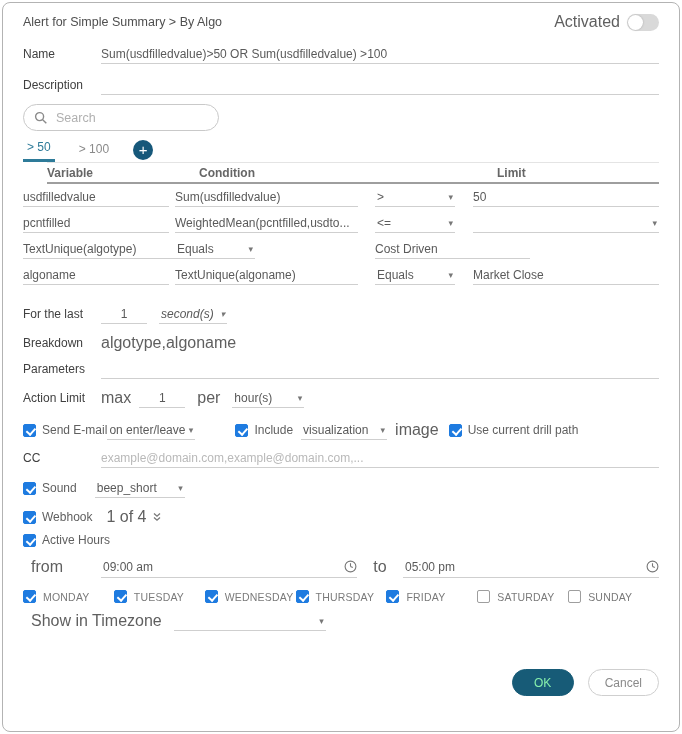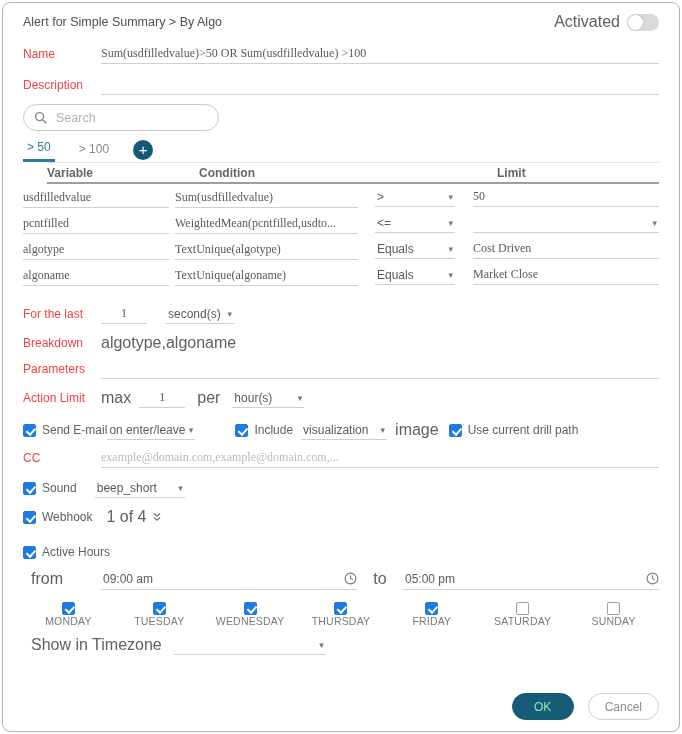--- a/index.html
+++ b/index.html
@@ -4,24 +4,24 @@
 <style>
   * { box-sizing: border-box; margin: 0; padding: 0; }
   html,body { width: 682px; height: 734px; background:#fff; font-family:"Liberation Sans", sans-serif; }
   .dialog {
     position:absolute; inset:2px;
     border:1px solid #b3b3b3; border-radius:8px;
     background:#fff; padding:0 20px 0 20px; overflow:hidden;
   }
   .row { display:flex; align-items:center; }
   .txt { font-size:16px; color:#5f5f5f; }
-  .label { font-size:12px; color:#ef4444; flex:0 0 78px; }
+  .label { font-size:12px; color:#404040; flex:0 0 78px; }
   .u-input {
     border:none; border-bottom:1px solid #cfcfcf; background:transparent;
-    font-family:Liberation Serif, serif; font-size:12px; color:#5a5a5a; height:20px; outline:none;
+    font-family:Liberation Sans, sans-serif; font-size:12px; color:#5a5a5a; height:20px; outline:none;
   }
   .u-input::placeholder { color:#b9b9b9; }
   
   .hdr { height:26px; justify-content:space-between; margin-top:6px; }
   .title { font-size:12.5px; color:#4f4f4f; }
   .activated { display:flex; align-items:center; gap:7px; }
   .toggle { width:32px; height:17px; border-radius:9px; background:#d9d9d9; position:relative; cursor:pointer; }
   .toggle .knob { position:absolute; left:1px; top:1px; width:15px; height:15px; border-radius:50%; background:#fff; box-shadow:0 0 2px rgba(0,0,0,.25); }
   
   .frow { margin-top:7px; height:24px; }
@@ -57,21 +57,21 @@
   .cb.checked { background:#1e7be0; border-color:#1e7be0; }
   .cb.checked::after { content:""; position:absolute; left:4px; top:1px; width:3.5px; height:7px; border:solid #fff; border-width:0 2px 2px 0; transform:rotate(42deg); }
   .cb-lab { font-size:12px; color:#5f5f5f; margin-left:6px; }
   
   .footer { display:flex; justify-content:flex-end; gap:14px; margin-top:36px; }
   .btn { height:27px; min-width:62px; border-radius:14px; font-size:12px; display:flex; align-items:center; justify-content:center; padding:0 16px; cursor:pointer; }
   .btn.ok { background:#175b77; color:#86efac; border:1px solid #175b77; }
   .btn.cancel { background:#fff; color:#8a8a8a; border:1px solid #cfcfcf; }
   
   .days { display:grid; grid-template-columns:repeat(7,1fr); margin-top:10px; }
-  .day { display:flex; flex-direction:column; align-items:center; }
+  .day { display:flex; flex-direction:row; align-items:center; gap:7px; }
   .day .dlab { font-size:10.5px; color:#7a7a7a; letter-spacing:.2px; }
   .time-field { flex:1; display:flex; align-items:center; border-bottom:1px solid #cfcfcf; height:22px; }
   .time-field .tv { flex:1; font-size:12px; color:#5a5a5a; padding-left:2px; }
   .icon-btn { display:flex; align-items:center; cursor:pointer; }
 </style>
 </head>
 <body>
 
 <div class="dialog">
 
@@ -141,21 +141,20 @@
       </span>
     <span class="limit-cell">
         <span class="dd">
           <span class="val"></span>
           <span class="caret">▾</span>
         </span>
       </span>
   </div>
 
   <div class="tbl-row">
-    <span><input class="u-input cell-input" value="algotype" style=""></span>
     <span><input class="u-input cell-input cond" value="TextUnique(algotype)" style=""></span>
     <span class="dd op-dd">
         <span class="val">Equals</span>
         <span class="caret">▾</span>
       </span>
     <span class="limit-cell">
         <input class="u-input" value="Cost Driven" style="">
       </span>
   </div>
 
@@ -167,21 +166,21 @@
         <span class="caret">▾</span>
       </span>
     <span class="limit-cell">
         <input class="u-input" value="Market Close" style="">
       </span>
   </div>
 
   <div class="row" style="margin-top:14px; height:24px;">
     <span class="label">For the last</span>
     <input class="u-input num-input" value="1" style="">
-    <span class="dd" style="width:68px; margin-left:19px;">
+    <span class="dd" style="width:68px; margin-left:12px;font-style:italic;">
         <span class="val">second(s)</span>
         <span class="caret">▾</span>
       </span>
   </div>
 
   <div class="row" style="margin-top:6px; height:22px;">
     <span class="label">Breakdown</span>
     <span class="txt">algotype,algoname</span>
   </div>
 
@@ -238,21 +237,21 @@
     <span class="cb-lab">Webhook</span>
     <span class="txt" style="margin-left:14px;">1 of 4</span>
     <span class="icon-btn" style="margin-left:5px;">
       <svg width="10" height="11" viewBox="0 0 10 11">
           <path d="M2 1.5 L5 4.2 L8 1.5" fill="none" stroke="#777" stroke-width="1.3"></path>
           <path d="M2 5.5 L5 8.2 L8 5.5" fill="none" stroke="#777" stroke-width="1.3"></path>
         </svg>
     </span>
   </div>
 
-  <div class="row" style="margin-top:14px; height:20px;">
+  <div class="row" style="margin-top:2px; height:20px;">
     <span class="cb checked"></span>
     <span class="cb-lab">Active Hours</span>
   </div>
 
   <div class="row" style="margin-top:4px; height:26px; padding-left:8px;">
     <span class="txt" style="flex:0 0 70px;">from</span>
     <span class="time-field">
       <span class="tv">09:00 am</span>
       <span class="icon-btn">
         <svg width="13" height="13" viewBox="0 0 13 13">

